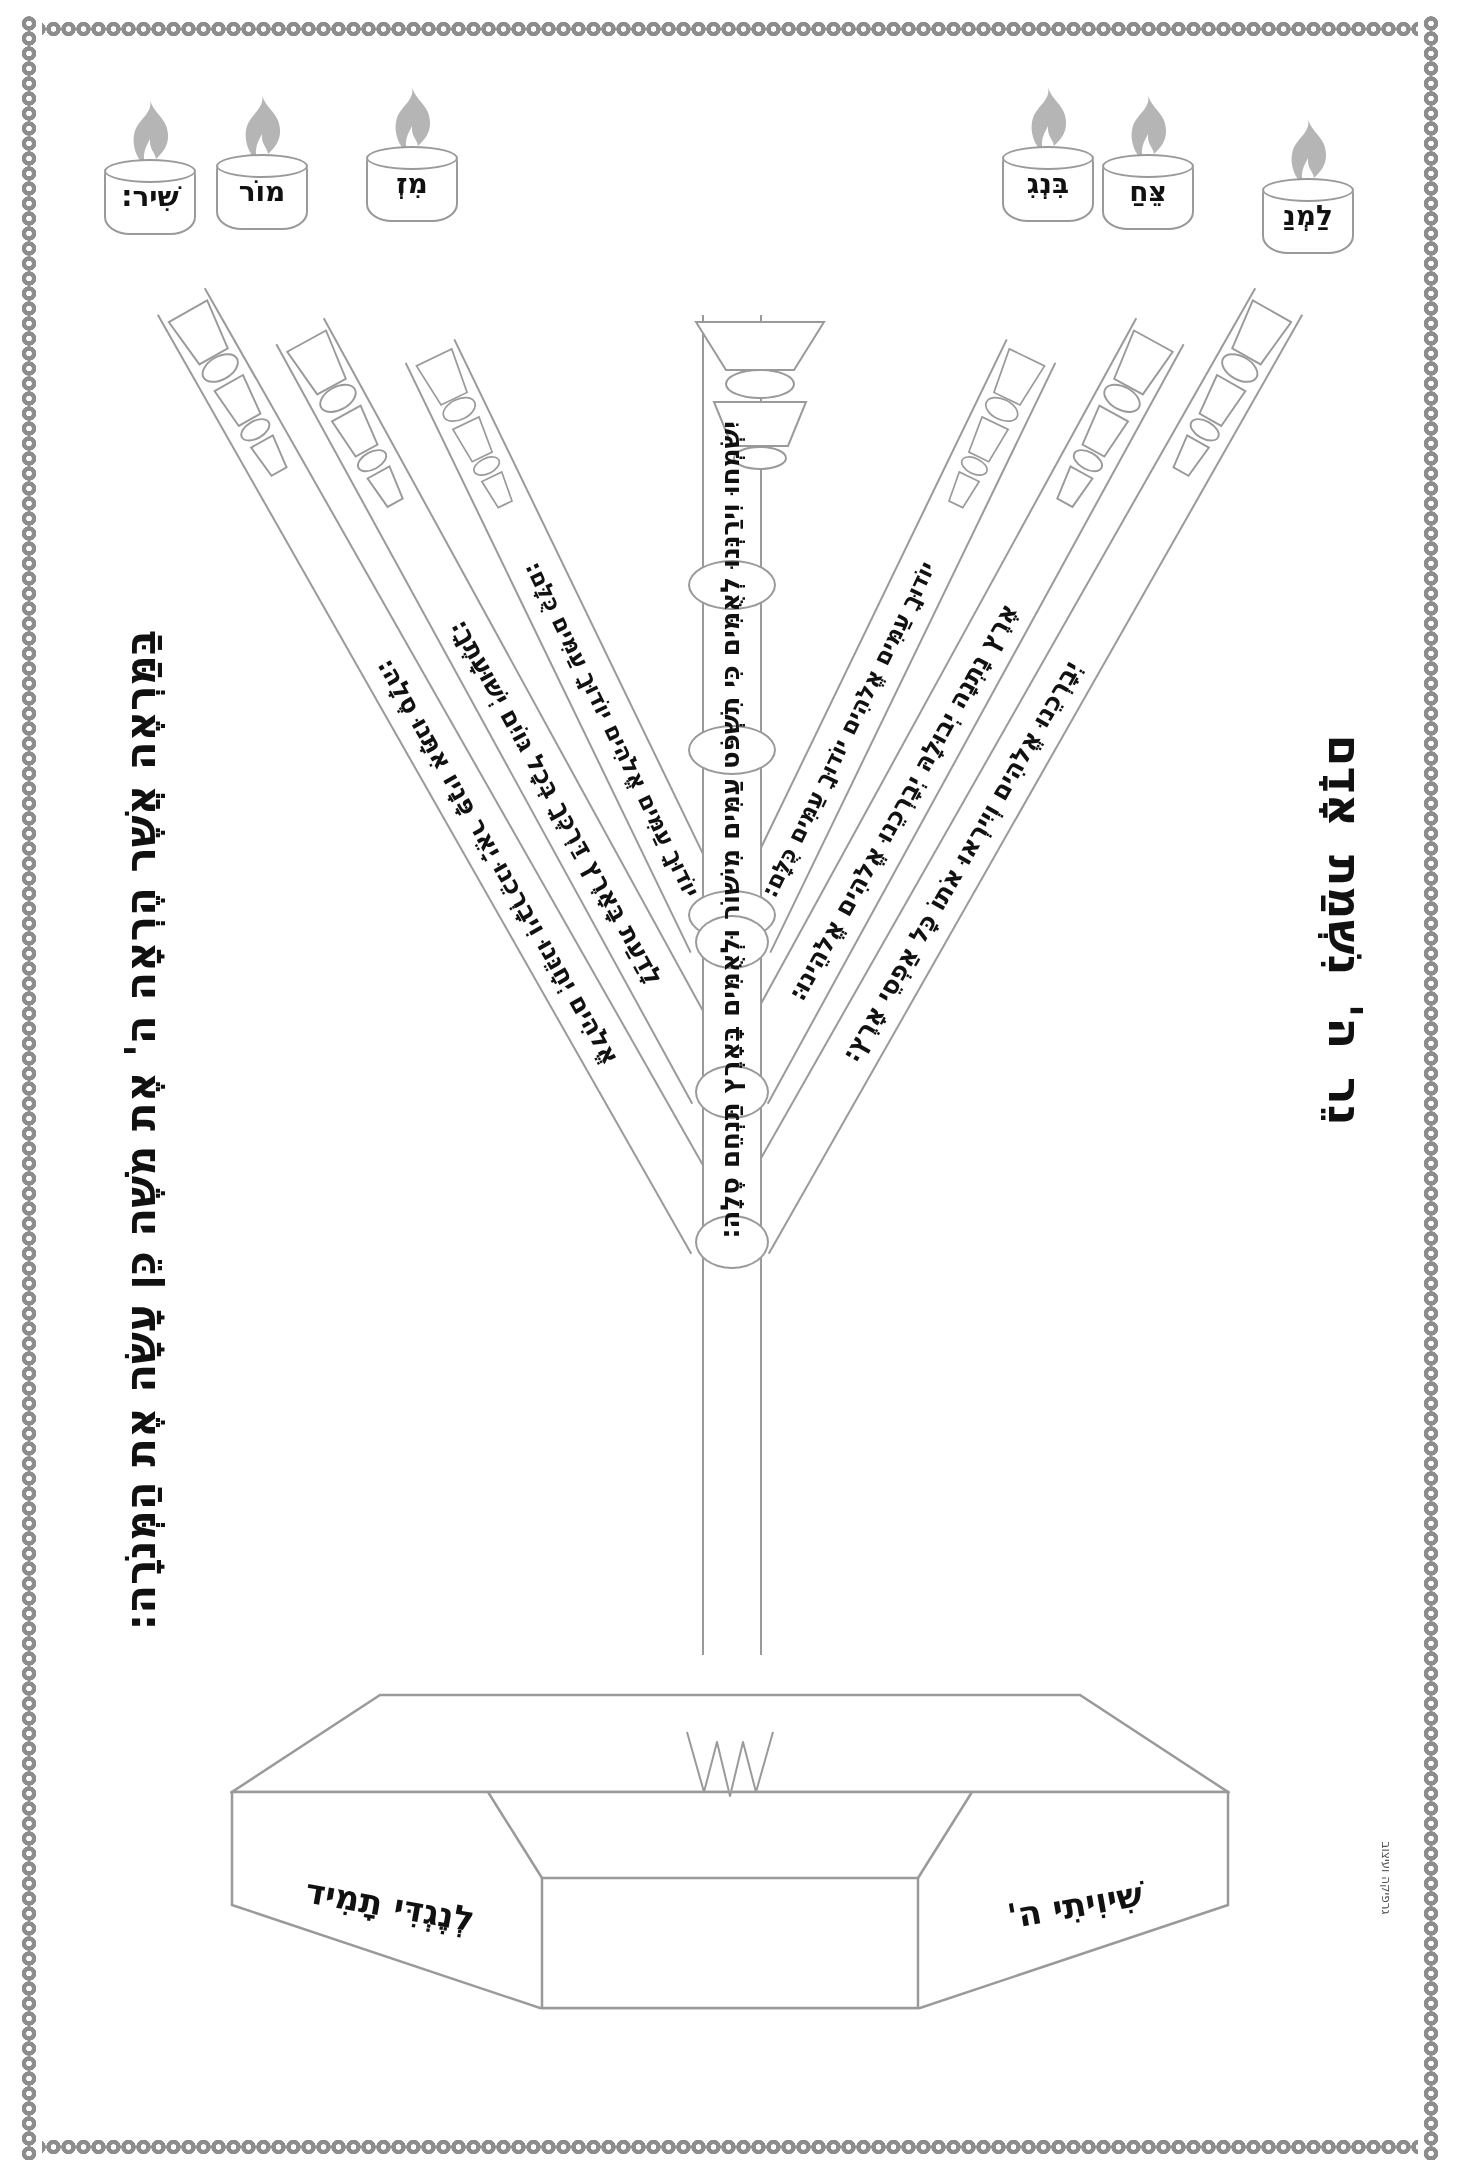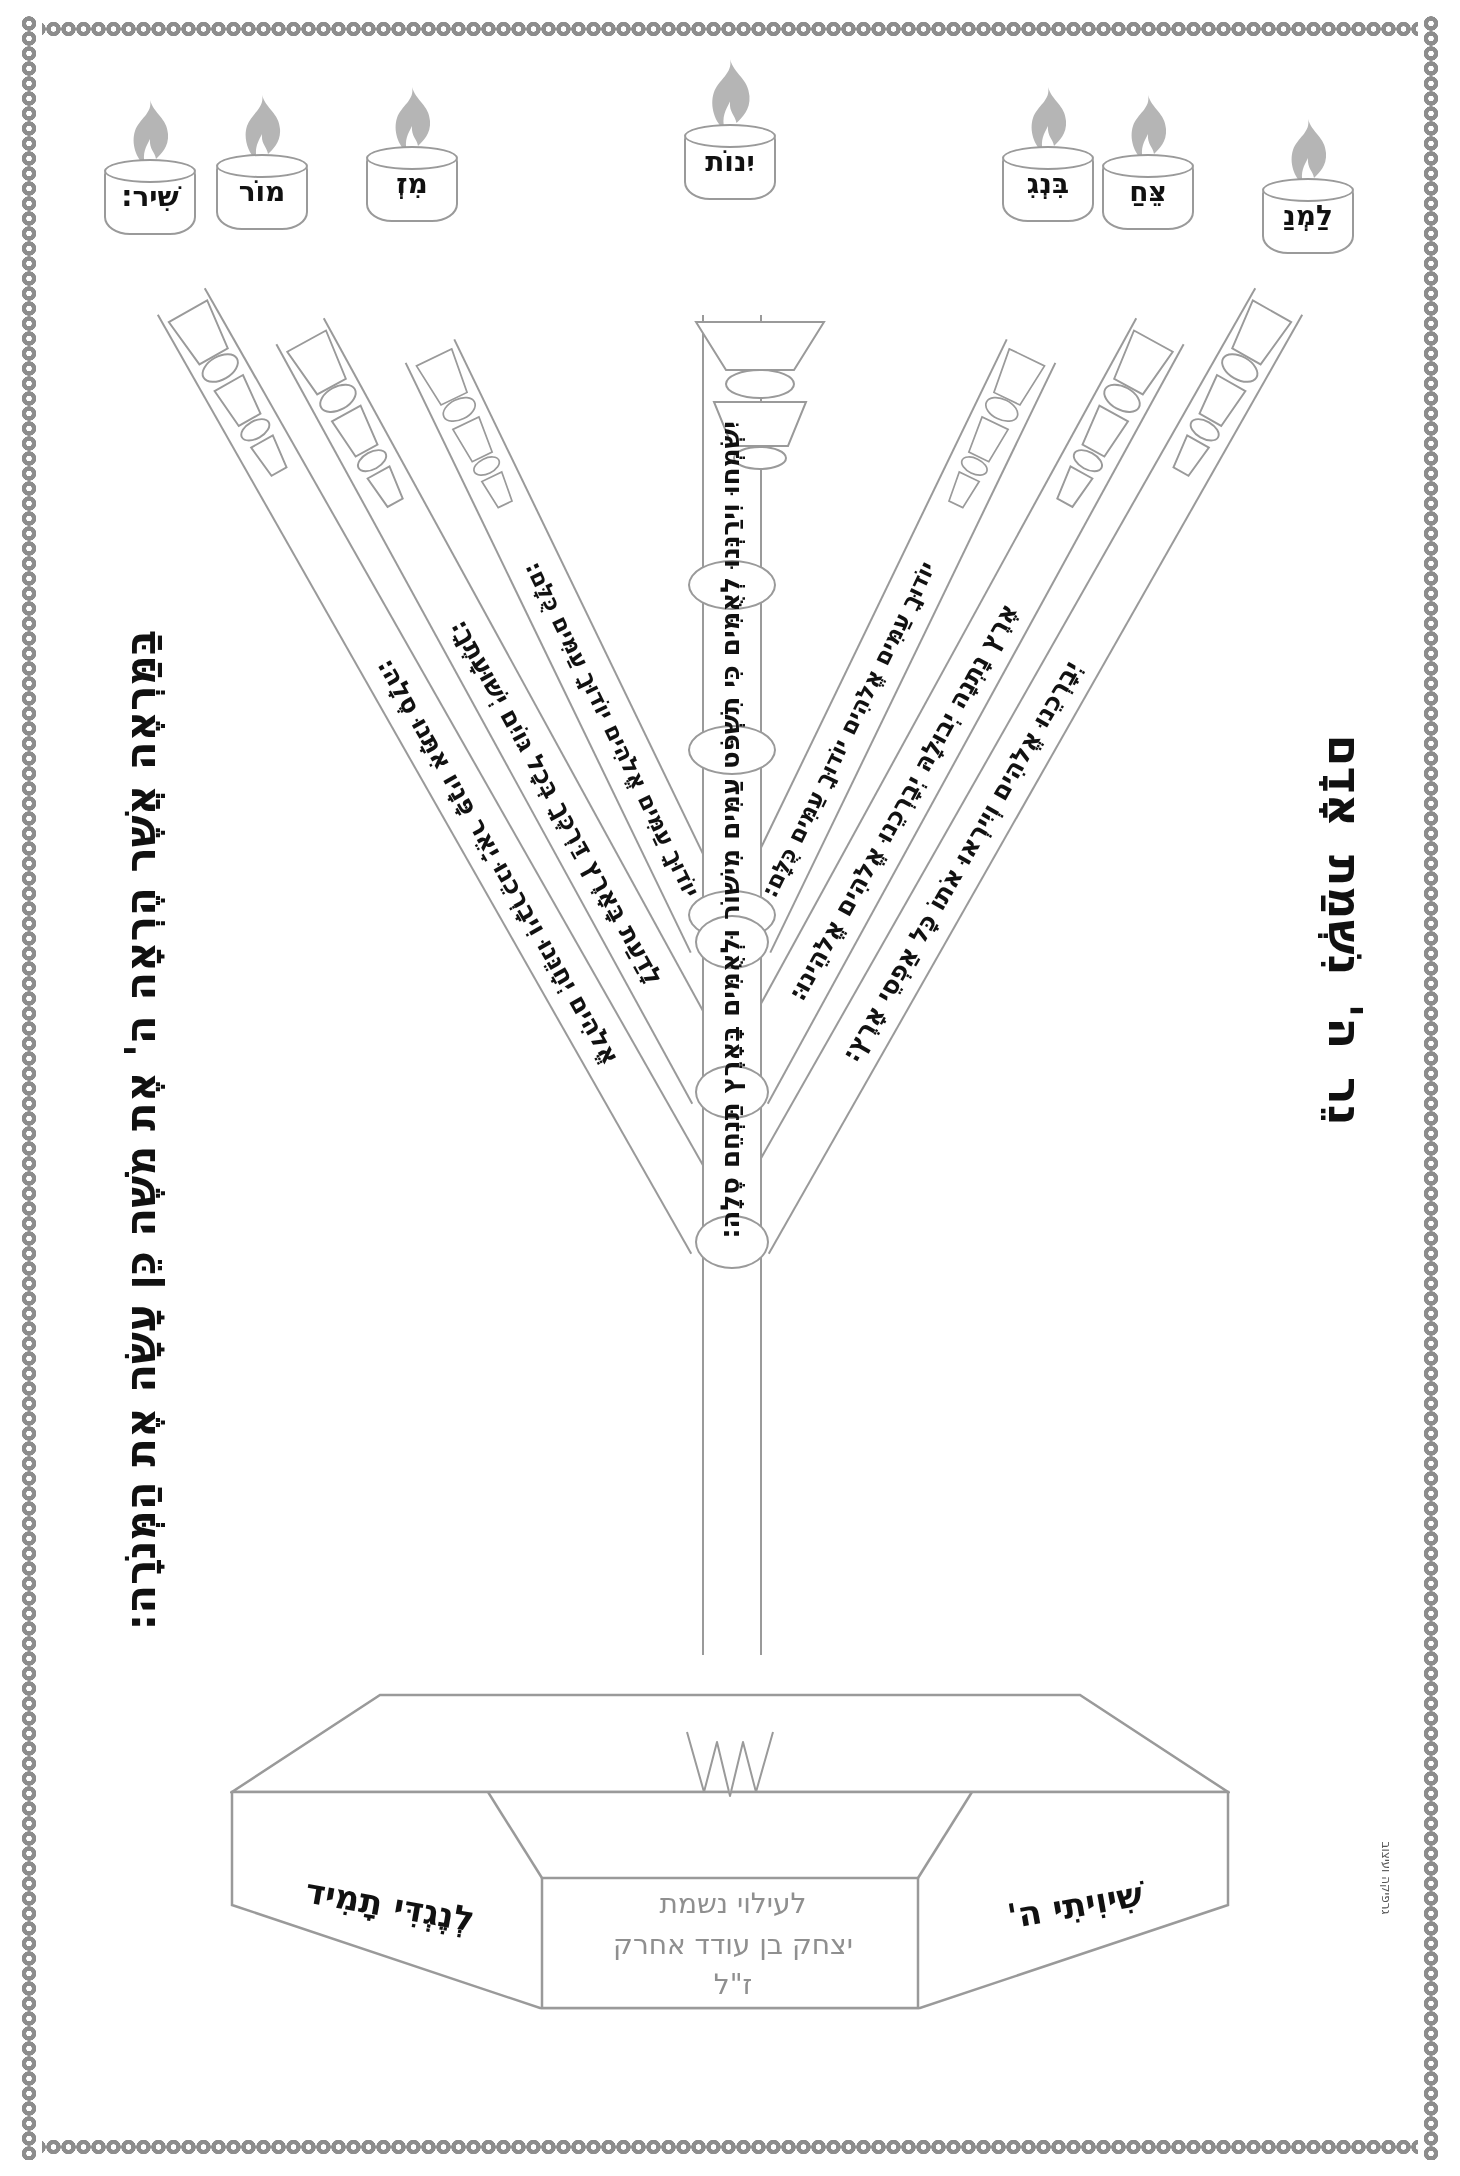--- a/index.html
+++ b/index.html
@@ -186,28 +186,20 @@
     </div>
   </div>
   <div class="candle" style="left:366px;top:84px">
     <svg class="flame" width="46" height="74" viewBox="0 0 46 74">
       <path d="M23 3 C26 16 12 22 8 34 C4 46 9 62 18 68 C15 56 19 50 23 42 C22 52 28 55 29 62 C34 57 42 50 41 37 C40 21 27 17 23 3 Z" fill="#b5b5b5"></path>
     </svg>
     <div class="cup">
       <div class="clabel">מִזְ</div>
     </div>
   </div>
-  <div class="candle" style="left:684px;top:56px">
-    <svg class="flame" width="50" height="80" viewBox="0 0 46 74">
-      <path d="M23 3 C26 16 12 22 8 34 C4 46 9 62 18 68 C15 56 19 50 23 42 C22 52 28 55 29 62 C34 57 42 50 41 37 C40 21 27 17 23 3 Z" fill="#b5b5b5"></path>
-    </svg>
-    <div class="cup">
-      <div class="clabel">יִנוֹת</div>
-    </div>
-  </div>
   <div class="candle" style="left:1002px;top:84px">
     <svg class="flame" width="46" height="74" viewBox="0 0 46 74">
       <path d="M23 3 C26 16 12 22 8 34 C4 46 9 62 18 68 C15 56 19 50 23 42 C22 52 28 55 29 62 C34 57 42 50 41 37 C40 21 27 17 23 3 Z" fill="#b5b5b5"></path>
     </svg>
     <div class="cup">
       <div class="clabel">בִּנְגִ</div>
     </div>
   </div>
   <div class="candle" style="left:1102px;top:92px">
     <svg class="flame" width="46" height="74" viewBox="0 0 46 74">
@@ -233,21 +225,16 @@
     <g stroke="#9a9a9a" fill="#ffffff" stroke-width="2.5">
       <path d="M150 25 L850 25 L998 122 L2 122 Z"></path>
       <path d="M2 122 L998 122 L998 235 L690 338 L310 338 L2 235 Z"></path>
       <line x1="312" y1="208" x2="258" y2="122"></line>
       <line x1="688" y1="208" x2="742" y2="122"></line>
       <rect x="312" y="208" width="376" height="130"></rect>
     </g>
   </svg>
   <div class="basepanel bp-left">לְנֶגְדִּי תָמִיד</div>
   <div class="basepanel bp-right">שִׁיוִיתִי ה'</div>
-  <div class="dedication">
-    <div>לעילוי נשמת</div>
-    <div>יצחק בן עודד אחרק</div>
-    <div>ז"ל</div>
-  </div>
 
   <div class="credit">גרפיקה ועיצוב</div>
 
 </div>
 
 </body></html>

